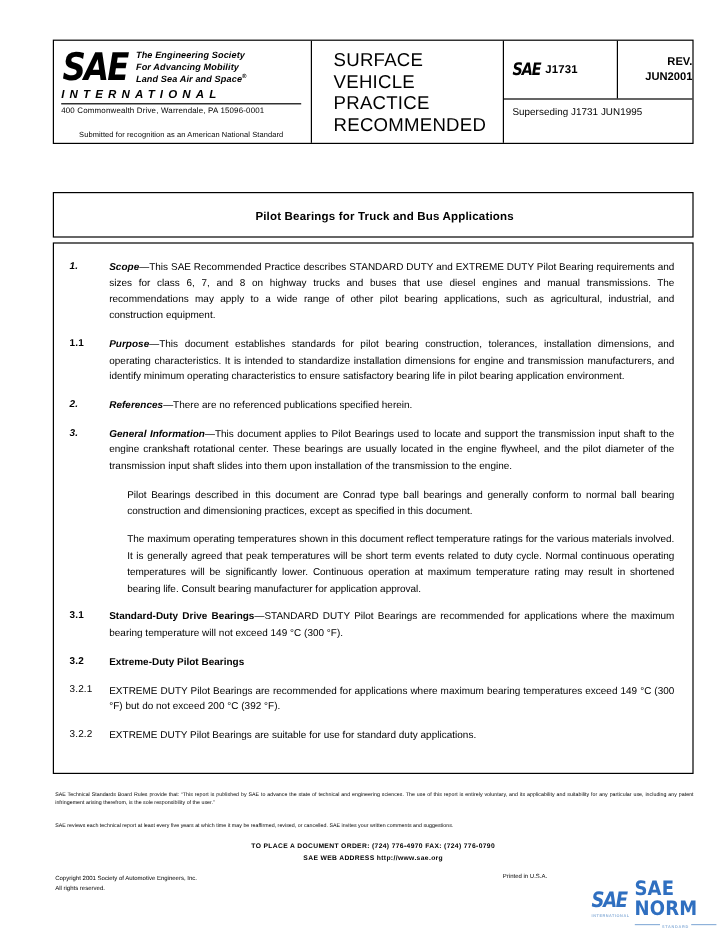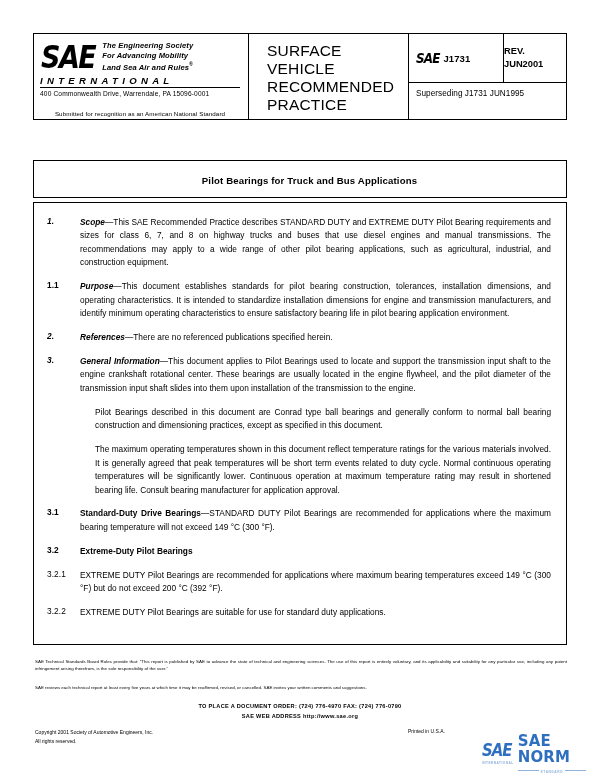--- a/index.html
+++ b/index.html
@@ -10,21 +10,21 @@
   body {
     width: 600px;
     height: 776px;
     font-family: "Liberation Sans", sans-serif;
     color: #000000;
     position: relative;
     overflow: hidden;
   }
   .page {
     position: absolute;
-    left: 0; top: 0;
+    left: 11px; top: 0;
     width: 480px; height: 776px;
     background: #ffffff;
   }
 
   
   .header-wrap {
     position: absolute;
     left: 33px; top: 33px;
     width: 534px;
     border: 1.6px solid #000;
@@ -141,21 +141,21 @@
   .docnum-text {
     font-size: 9.5px;
     font-weight: bold;
     letter-spacing: 0.1px;
   }
   .hdr-rev {
     width: 62px;
     box-sizing: border-box;
     display: flex;
     flex-direction: column;
-    align-items: flex-start;
+    align-items: flex-end;
     justify-content: center;
   }
   .hdr-rev span {
     font-size: 9.3px;
     font-weight: bold;
     line-height: 1.35;
   }
   .hdr-dates {
     padding: 7px 0 3px 7px;
     box-sizing: border-box;
@@ -357,33 +357,33 @@
 
   <div class="header-wrap">
     <div class="header-row">
 
       <div class="hdr-logo">
         <div class="logo-top">
           <span class="sae-mark">SAE</span>
           <span class="eng-society">
             <span>The Engineering Society</span><br>
             <span>For Advancing Mobility</span><br>
-            <span>Land Sea Air and Rules</span><span class="reg">®</span>
+            <span>Land Sea Air and Space</span><span class="reg">®</span>
           </span>
         </div>
         <div class="intl-line">INTERNATIONAL</div>
         <div class="addr-line">400 Commonwealth Drive, Warrendale, PA 15096-0001</div>
         <div class="submit-line">Submitted for recognition as an American National Standard</div>
       </div>
 
       <div class="hdr-title">
         <div>SURFACE</div>
         <div>VEHICLE</div>
+        <div>PRACTICE</div>
         <div>RECOMMENDED</div>
-        <div>PRACTICE</div>
       </div>
 
       <div class="hdr-right">
         <div class="hdr-right-top">
           <div class="hdr-docnum">
             <span class="sae-mark-sm">SAE</span>
             <span class="docnum-text">J1731</span>
           </div>
           <div class="hdr-rev">
             <span>REV.</span>

